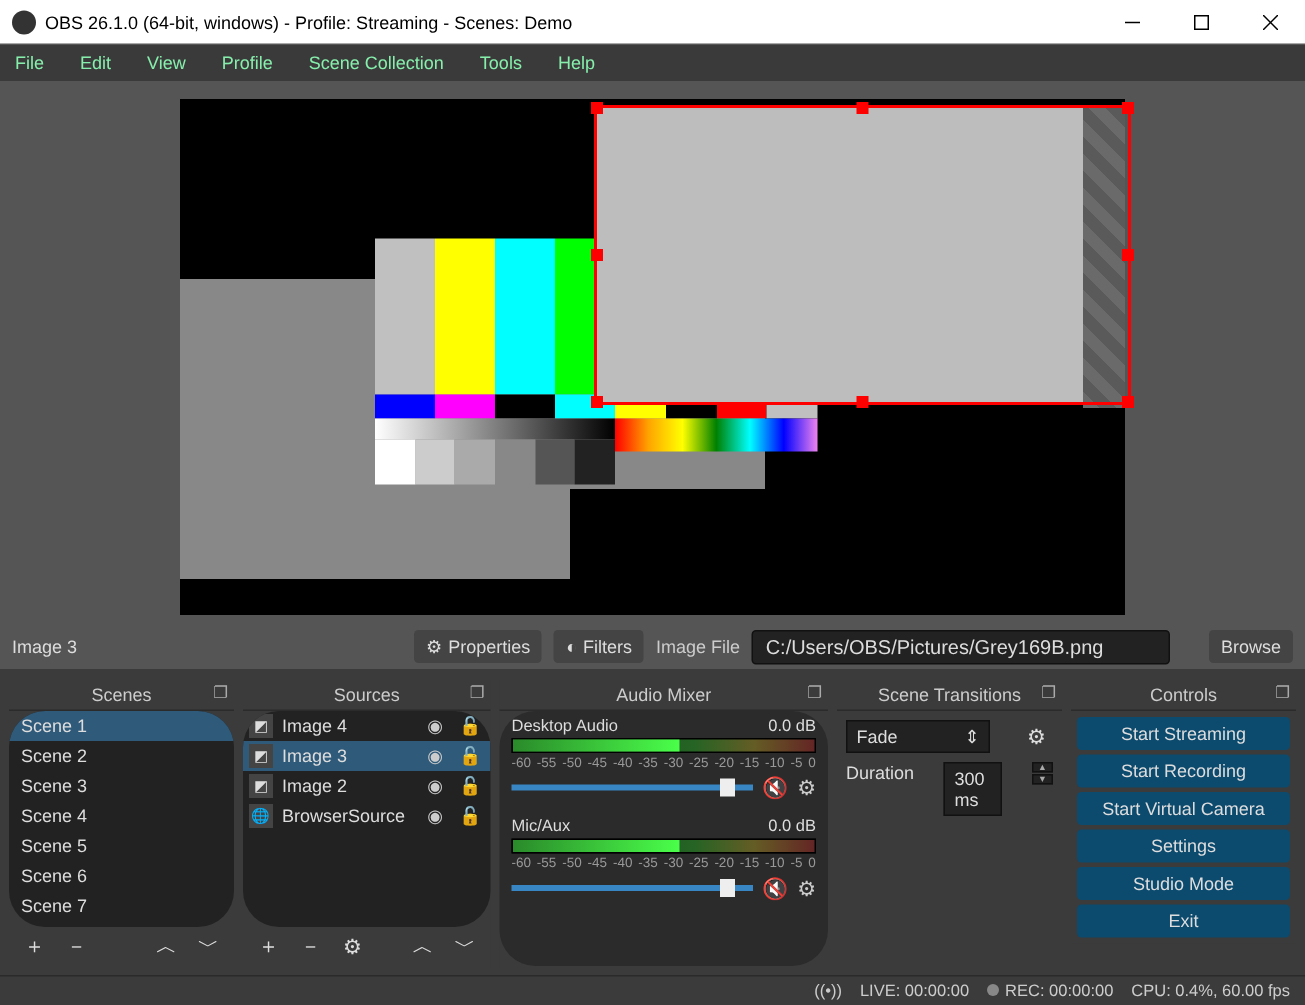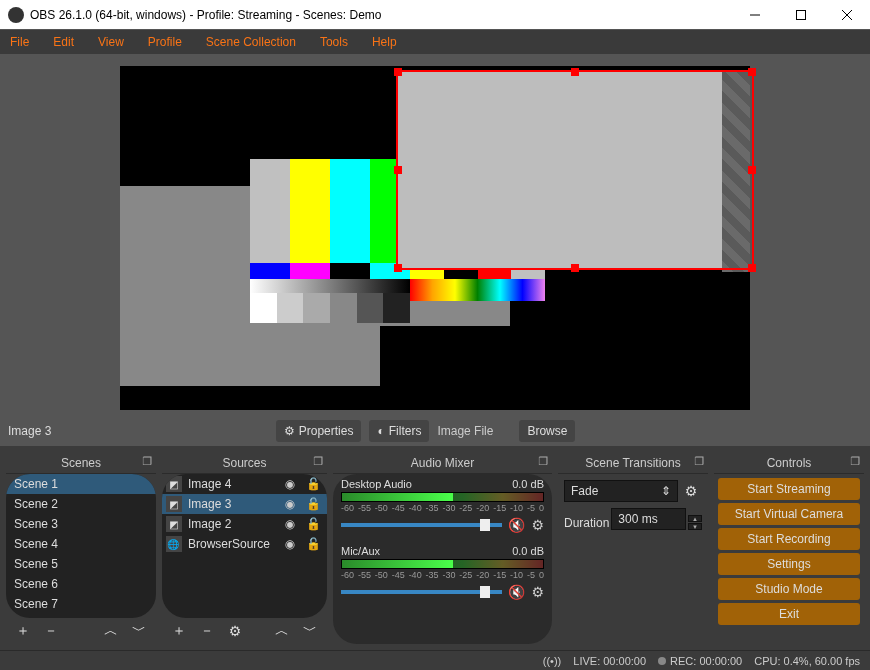--- a/index.html
+++ b/index.html
@@ -1,21 +1,21 @@
 <!DOCTYPE html>
 <html><head>
 <meta charset="utf-8">
 <style>
 * { margin:0; padding:0; box-sizing:border-box; font-family:"Segoe UI",Arial,sans-serif; }
 body { width:870px; height:670px; background:#2b2b2b; color:#ddd; font-size:12px; overflow:hidden; }
 .titlebar { height:30px; background:#fff; display:flex; align-items:center; padding-left:8px; border-bottom:1px solid #555; }
 .titlebar-title { flex:1; color:#000; font-size:12px; display:flex; align-items:center; gap:6px; }
 .titlebar-icon { width:16px; height:16px; background:#333; border-radius:50%; }
 .win-btn { width:46px; height:30px; display:flex; align-items:center; justify-content:center; color:#000; font-size:14px;}
-.menubar { height:24px; background:#3a3a3a; display:flex; align-items:center; padding:0 6px; gap:16px; color:#f97316; }
+.menubar { height:24px; background:#3a3a3a; display:flex; align-items:center; padding:0 6px; gap:16px; color:#86efac; }
 .menubar-item { padding:2px 4px; }
 .preview-area { height:362px; padding:12px 120px 6px; background:#555; position:relative; }
 .preview-canvas { width:100%; height:100%; background:#000; position:relative; overflow:visible; }
 .grey-box { position:absolute; background:#888; }
 .color-bars { position:absolute; display:flex; }
 .color-bar { flex:1; }
 .grad-row { position:absolute; display:flex; }
 .sel-box { position:absolute; border:2px solid red; }
 .sel-handle { position:absolute; width:8px; height:8px; background:red; transform:translate(-50%,-50%); }
 .stripes { position:absolute; background:repeating-linear-gradient(45deg,#6a6a6a 0 8px,#5a5a5a 8px 16px); }
@@ -45,26 +45,26 @@
 .meter-wrap { height:10px; background:#111; position:relative; margin-top:2px; border:1px solid #000; }
 .meter-grad { position:absolute; inset:0; background:linear-gradient(to right,#2a8a2a 0%,#4aff4a 60%,#ffe84a 80%,#ff4a4a 100%); opacity:.35; }
 .meter-bar { position:absolute; top:0; bottom:0; left:0; background:linear-gradient(to right,#2a8a2a,#4aff4a); }
 .meter-ticks { display:flex; justify-content:space-between; font-size:9px; color:#999; margin-top:1px; }
 .mixer-row2 { display:flex; align-items:center; gap:6px; margin-top:4px; }
 .slider-track { flex:1; height:4px; background:#3887c4; position:relative; }
 .slider-thumb { position:absolute; right:12px; top:-4px; width:10px; height:12px; background:#eee; }
 .mixer-mute { color:#c44; font-size:14px; }
 .mixer-gear { color:#ccc; font-size:14px; }
 .trans-body { padding:6px; display:flex; flex-direction:column; gap:6px; background:#3b3b3b; }
-.trans-row { display:flex; align-items:flex-end; gap:2px; }
+.trans-row { display:flex; align-items:flex-start; gap:20px; }
 .trans-sel { flex:1; background:#222; color:#ddd; padding:3px 6px; border:1px solid #111; display:flex; align-items:center; justify-content:space-between; }
 .spin { width:14px; display:flex; flex-direction:column; gap:1px; }
 .spin div{ height:7px;background:#222;border:1px solid #111; font-size:7px; text-align:center;color:#aaa;line-height:5px;}
 .ctrl-body { padding:4px; display:flex; flex-direction:column; gap:3px; background:#3b3b3b; }
-.ctrl-btn { background:#a16207; padding:4px; text-align:center; border-radius:3px; color:#ddd; }
+.ctrl-btn { background:#0c4a6e; padding:4px; text-align:center; border-radius:3px; color:#ddd; }
 .statusbar { height:20px; background:#3b3b3b; display:flex; align-items:center; justify-content:flex-end; gap:12px; padding:0 10px; font-size:11px; color:#ccc; border-top:1px solid #2a2a2a;}
 .sb-dot { width:8px; height:8px; background:#888; border-radius:50%; display:inline-block; margin-right:4px;}
 svg{display:block;}
 </style>
 </head>
 <body>
 
 <div class="titlebar">
   <div class="titlebar-title">
     <span class="titlebar-icon"></span>
@@ -159,20 +159,21 @@
   <span class="tb-label">Image 3</span>
   <span class="tb-btn">
       <span>⚙</span>
       <span>Properties</span>
     </span>
   <span class="tb-btn">
       <span>◐</span>
       <span>Filters</span>
     </span>
   <span class="tb-field">Image File</span>
+  <input class="tb-input" value="C:/Users/OBS/Pictures/Grey169B.png" style="">
   <span class="tb-btn browse">Browse</span>
 </div>
 
 <div class="docks">
 
   <div class="panel" style="width:150px">
     <div class="panel-hdr">
       <span>Scenes</span>
       <span class="popout">❐</span>
     </div>
@@ -339,22 +340,22 @@
     </div>
   </div>
 
   <div class="panel" style="width:150px">
     <div class="panel-hdr">
       <span>Controls</span>
       <span class="popout">❐</span>
     </div>
     <div class="ctrl-body" id="ctrl-body">
         <div class="ctrl-btn">Start Streaming</div>
+        <div class="ctrl-btn">Start Recording</div>
         <div class="ctrl-btn">Start Virtual Camera</div>
-        <div class="ctrl-btn">Start Recording</div>
         <div class="ctrl-btn">Settings</div>
         <div class="ctrl-btn">Studio Mode</div>
         <div class="ctrl-btn">Exit</div>
       </div>
   </div>
 </div>
 
 <div class="statusbar">
   <span>((•))</span>
   <span>LIVE: 00:00:00</span>

